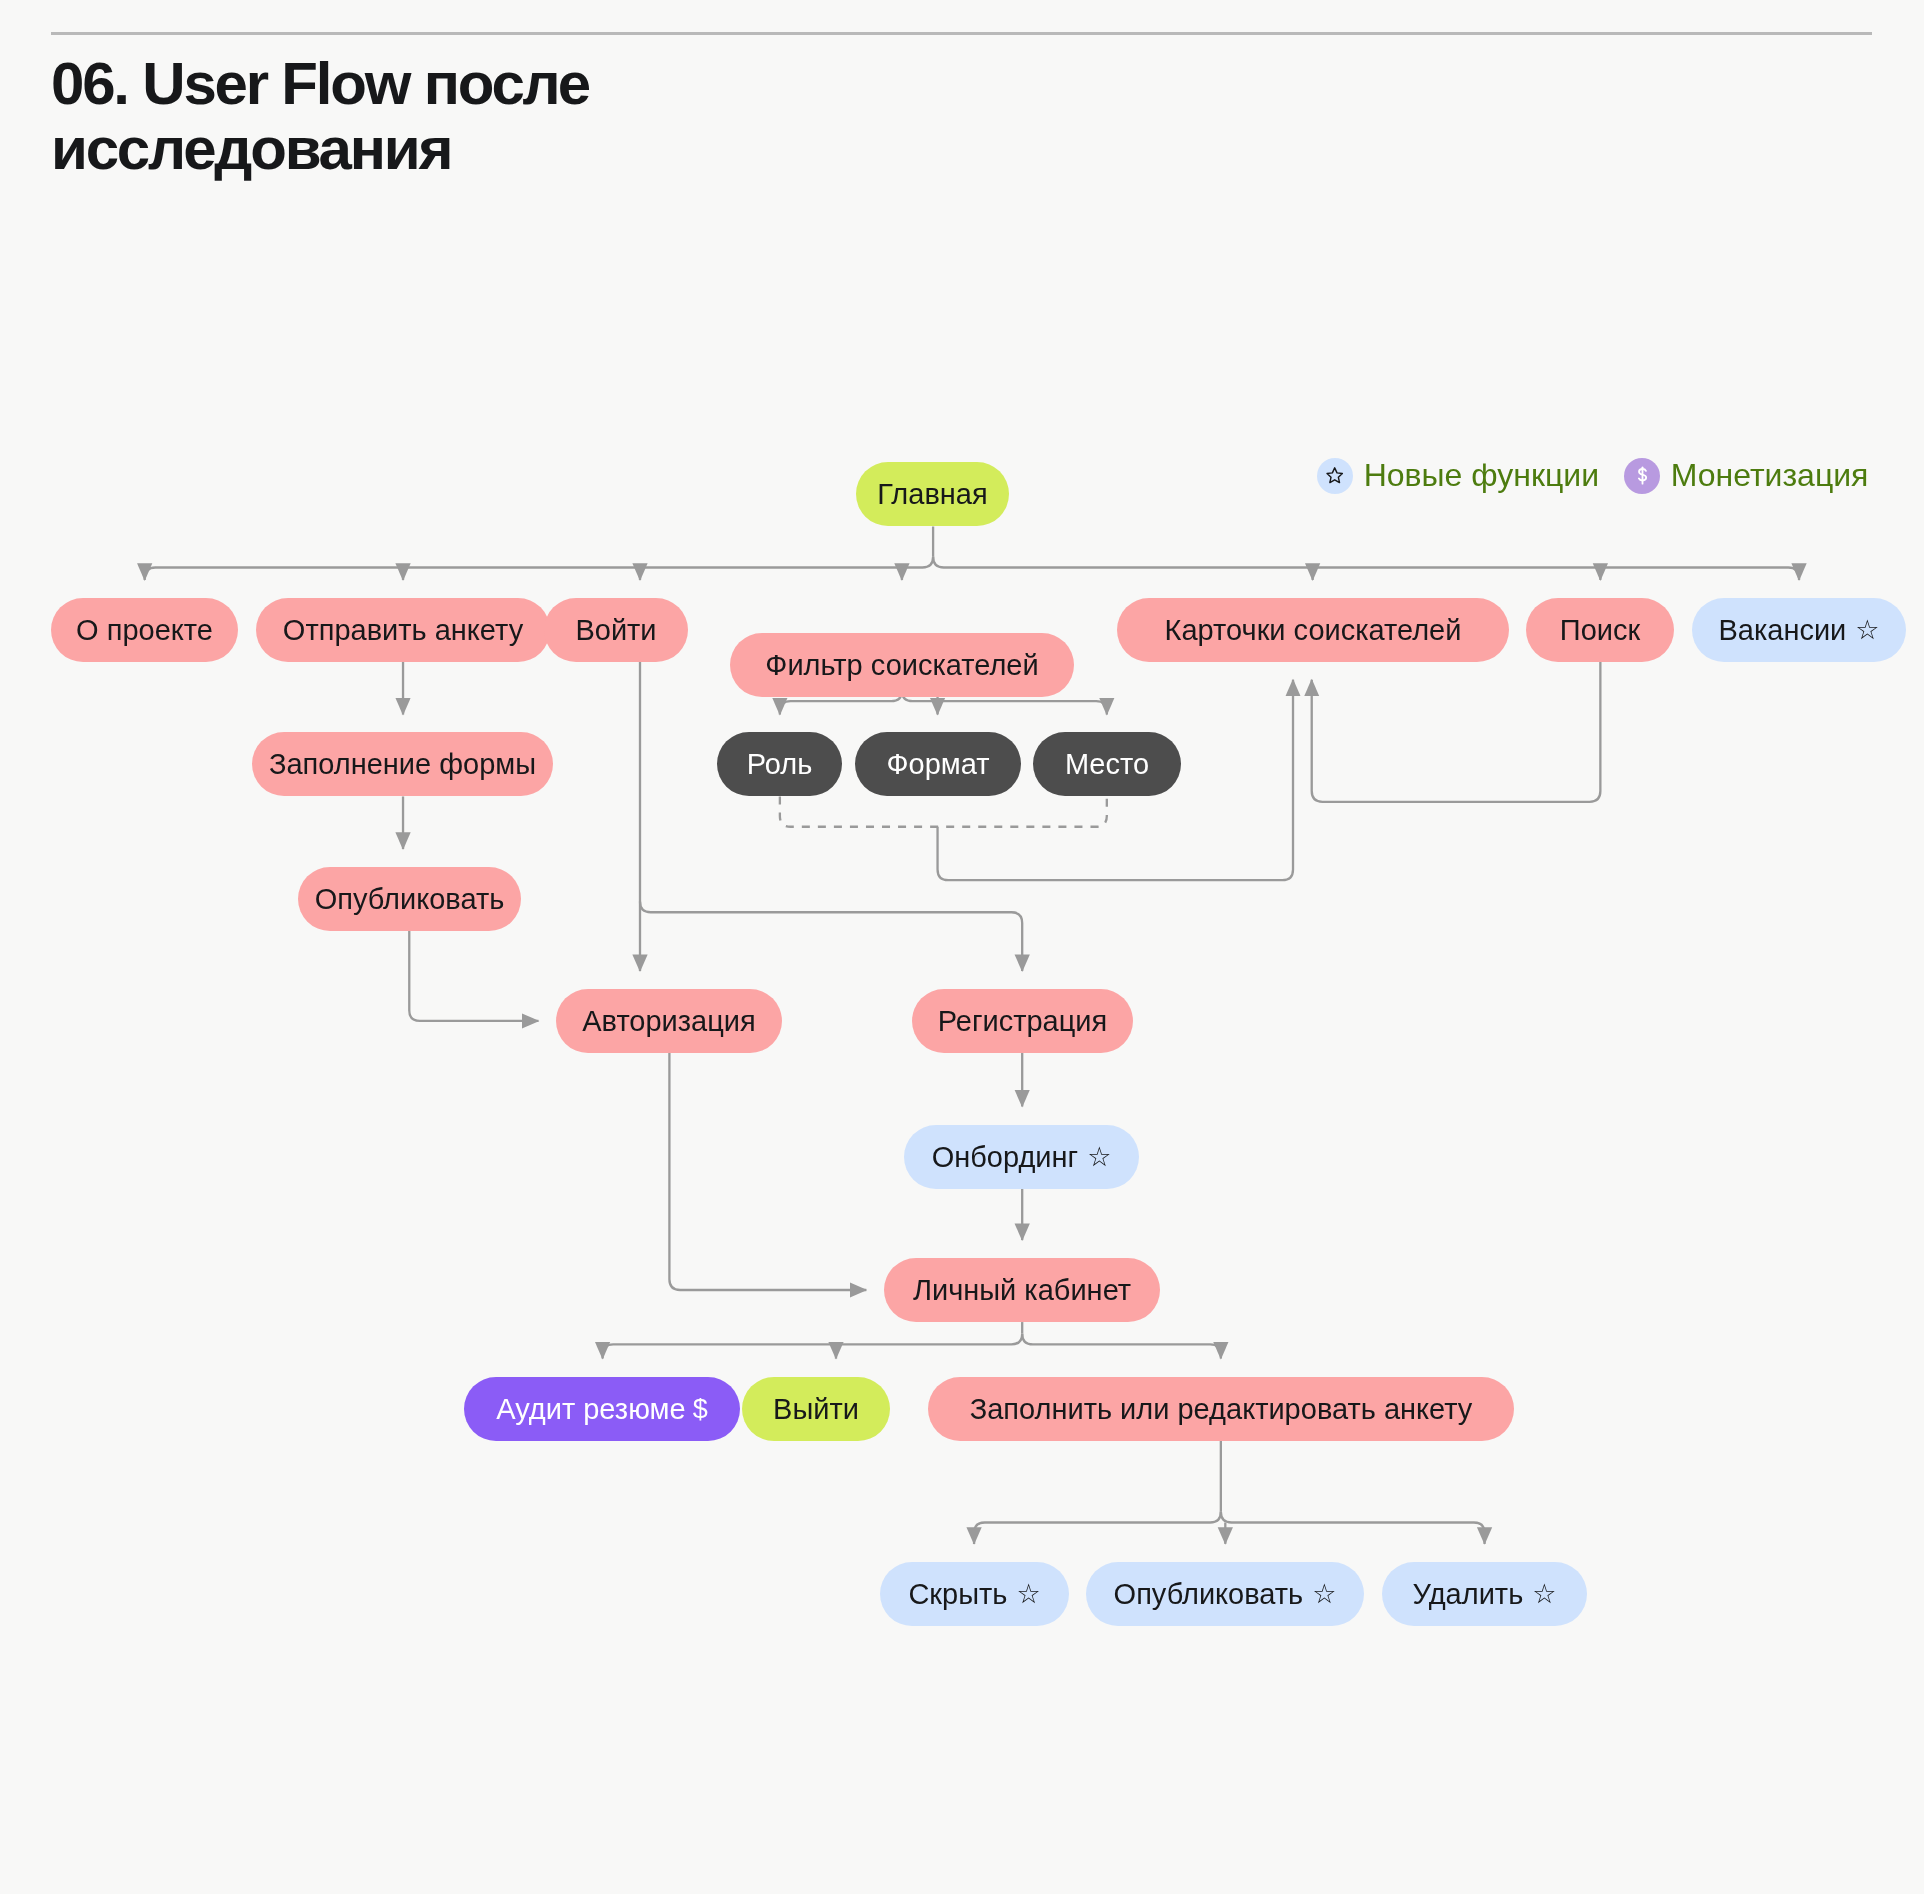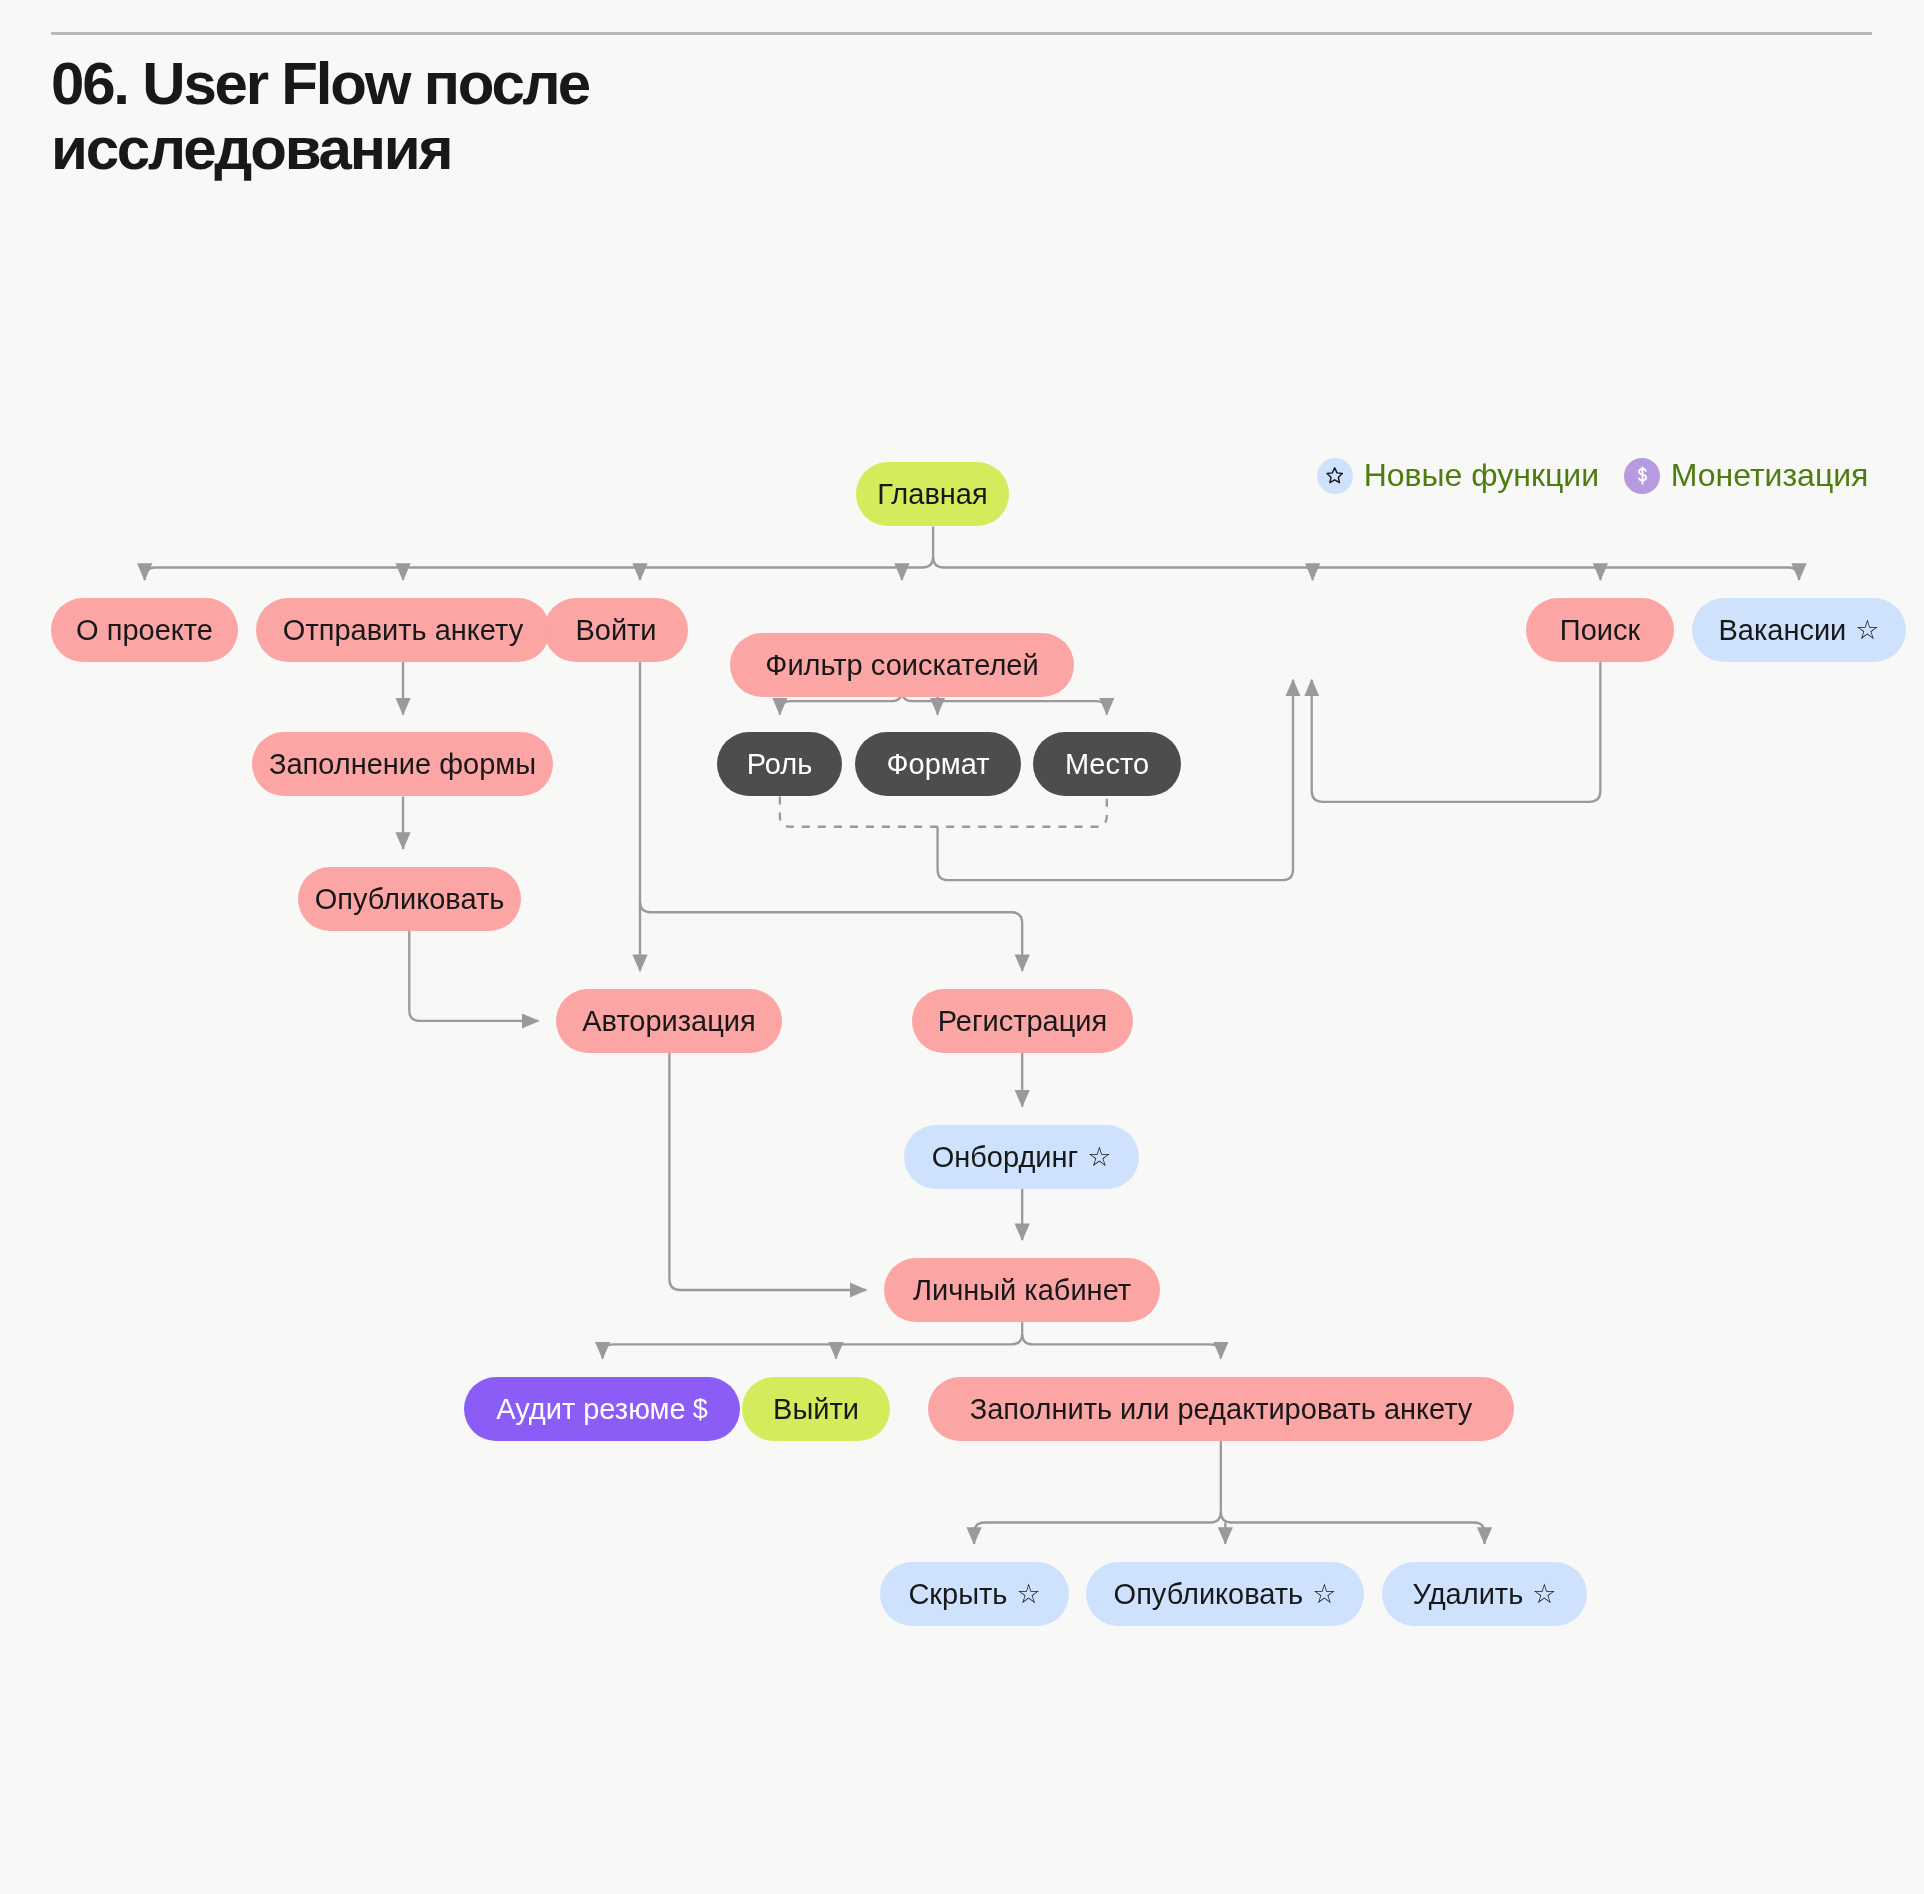--- a/index.html
+++ b/index.html
@@ -201,20 +201,23 @@
   </div>
 
   <div class="node n-grey" style="left:544px;top:598px;width:144px;height:64px;">
     <span class="label">Войти</span>
   </div>
 
   <div class="node n-grey" style="left:730px;top:633px;width:344px;height:64px;">
     <span class="label">Фильтр соискателей</span>
   </div>
 
+  <div class="node n-grey" style="left:1117px;top:598px;width:392px;height:64px;">
+    <span class="label">Карточки соискателей</span>
+  </div>
 
   <div class="node n-grey" style="left:1526px;top:598px;width:148px;height:64px;">
     <span class="label">Поиск</span>
   </div>
 
   <div class="node n-blue" style="left:1692px;top:598px;width:214px;height:64px;">
     <span class="label">Вакансии</span>
     <span class="star-suffix">☆</span>
   </div>
 

